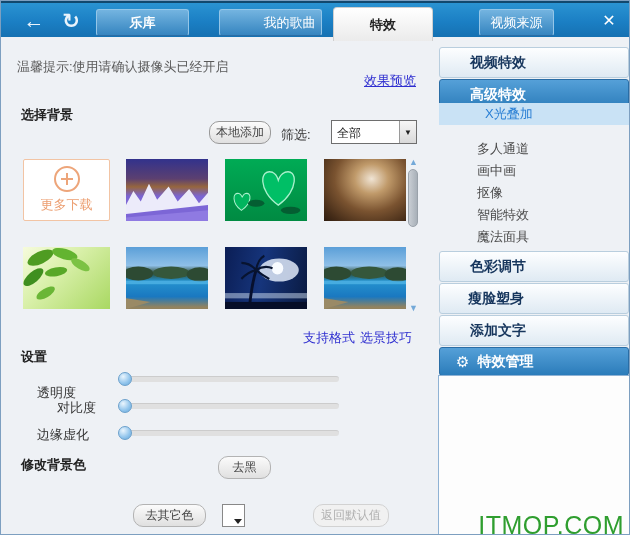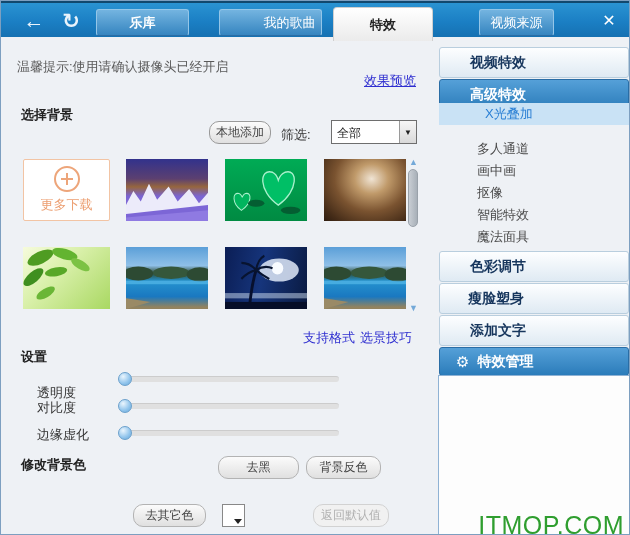--- a/index.html
+++ b/index.html
@@ -251,33 +251,32 @@
   <a class="link fmt-link">支持格式</a>
   <a class="link tips-link">选景技巧</a>
 
   <div class="sec-title" style="left:20px;top:347px;">设置</div>
 
   <div class="slider-label" style="top:383px;">透明度</div>
   <div class="slider-track" style="top:375px;">
     <div class="slider-handle"></div>
   </div>
 
-  <div class="slider-label" style="top:398px;">对比度</div>
+  <div class="slider-label" style="top:398px;margin-left:20px;">对比度</div>
   <div class="slider-track" style="top:402px;">
     <div class="slider-handle"></div>
   </div>
 
   <div class="slider-label" style="top:425px;">边缘虚化</div>
   <div class="slider-track" style="top:429px;">
     <div class="slider-handle"></div>
   </div>
 
   <div class="sec-title" style="left:20px;top:455px;">修改背景色</div>
-  <div class="btn-gray cbtn" style="left:217px;top:455px;width:81px;">去黑</div>
-  <div class="btn-gray cbtn" style="left:305px;top:455px;width:75px;">背景反色</div>
+  <div class="btn-gray cbtn" style="left:217px;top:455px;width:53px;">去黑</div>
 
   <div class="btn-gray cbtn" style="left:132px;top:503px;width:73px;">去其它色</div>
   <div class="swatch"></div>
   <div class="btn-gray cbtn disabled" style="left:312px;top:503px;width:76px;">返回默认值</div>
 
   <div class="side-btn" style="top:46px;">视频特效</div>
   <div class="side-btn blue" style="top:78px;">高级特效</div>
 
   <div class="sub-item selected" style="top:102px;padding-left:46px;">X光叠加</div>
   <div class="sub-item" style="top:137px;">多人通道</div>

